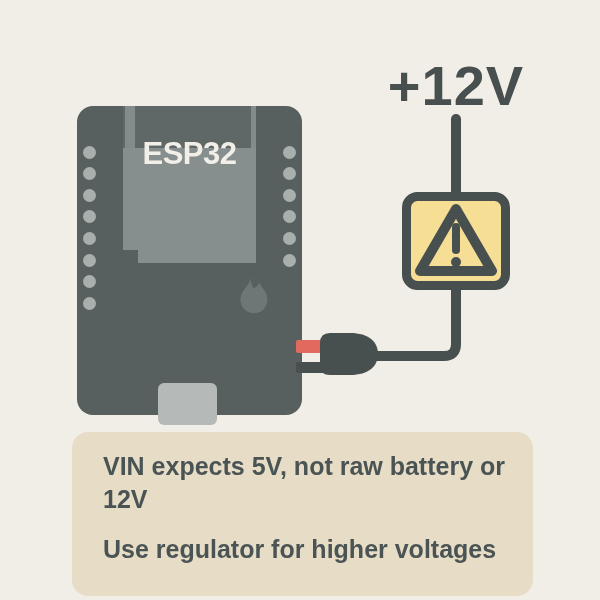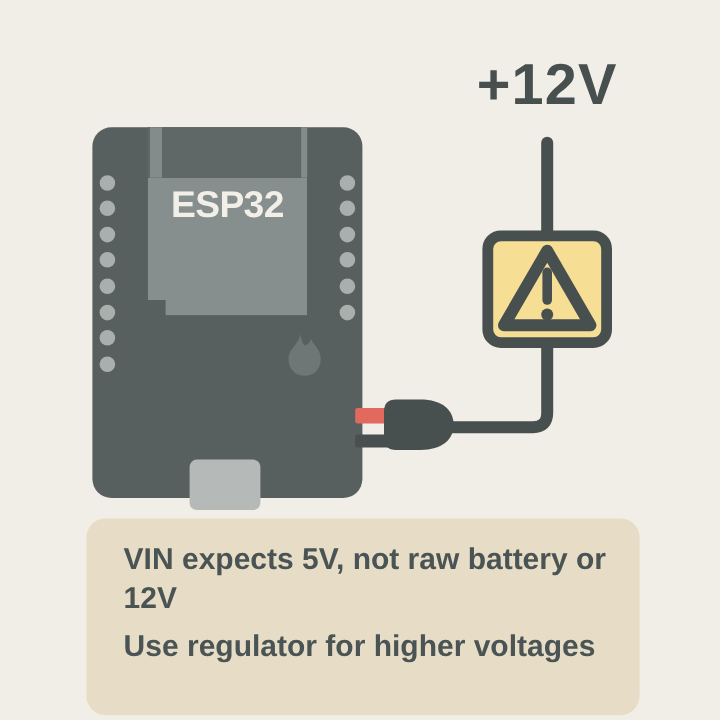--- a/index.html
+++ b/index.html
@@ -42,55 +42,55 @@
     content:"";position:absolute;right:0;top:0;width:5px;height:42px;
     background:var(--c-chip-edge);
   }
   .chip{
     position:absolute;left:46px;top:42px;width:133px;height:115px;
     background:var(--c-chip);
     clip-path:polygon(0 0,100% 0,100% 100%,15px 100%,15px calc(100% - 13px),0 calc(100% - 13px));
   }
   .chip-label{
     position:absolute;left:0;top:30px;width:100%;text-align:center;
-    font-size:31px;font-weight:700;letter-spacing:-0.5px;color:var(--c-cream);margin-top:17px;
+    font-size:31px;font-weight:700;letter-spacing:-0.5px;color:var(--c-cream);
   }
   .pin{
     position:absolute;width:13px;height:13px;border-radius:50%;
     background:var(--c-pin);
   }
   .vin-label{
     position:absolute;left:124px;top:219px;width:100px;text-align:center;
     font-size:33px;font-weight:700;color:var(--c-cream);letter-spacing:1px;
   }
   .flame{position:absolute;left:158px;top:170px;}
   .usb{
     position:absolute;left:81px;top:277px;width:59px;height:42px;
     background:var(--c-usb);border-radius:6px;
   }
   
   .volt-label{
-    position:absolute;left:331px;top:50px;width:250px;text-align:center;
-    font-size:48px;line-height:44px;font-weight:700;letter-spacing:1px;
+    position:absolute;left:331px;top:64px;width:250px;text-align:center;
+    font-size:56px;line-height:44px;font-weight:700;letter-spacing:1px;
     color:var(--c-dark);
   }
   
   .wires{position:absolute;left:0;top:0;width:600px;height:600px;pointer-events:none;}
   .stroke-dark{stroke:var(--c-dark);}
   .fill-dark{fill:var(--c-dark);}
   .fill-red{fill:var(--c-red);}
   .fill-warning{fill:var(--c-warning);}
   
   .note-panel{
     position:absolute;left:72px;top:432px;width:461px;height:164px;
     background:var(--c-panel);border-radius:16px;
     padding:18px 28px 0 31px;
     color:var(--c-panel-text);font-size:25px;font-weight:700;line-height:33px;
   }
-  .note-line3{margin-top:7px;}
+  .note-line3{margin-top:17px;}
 </style>
 </head>
 <body>
 
 <div class="stage">
 
   <div class="board" id="board">
     <div class="antenna"></div>
     <div class="chip"></div>
     <div class="chip-label">ESP32</div>

